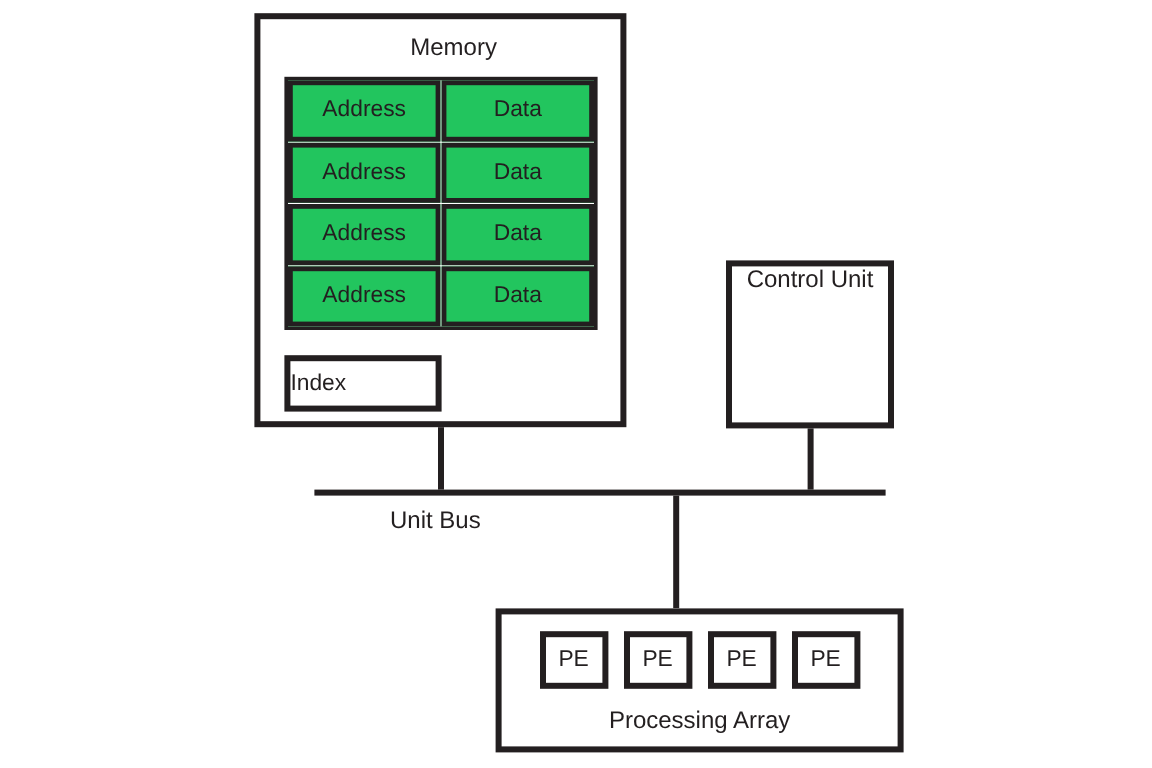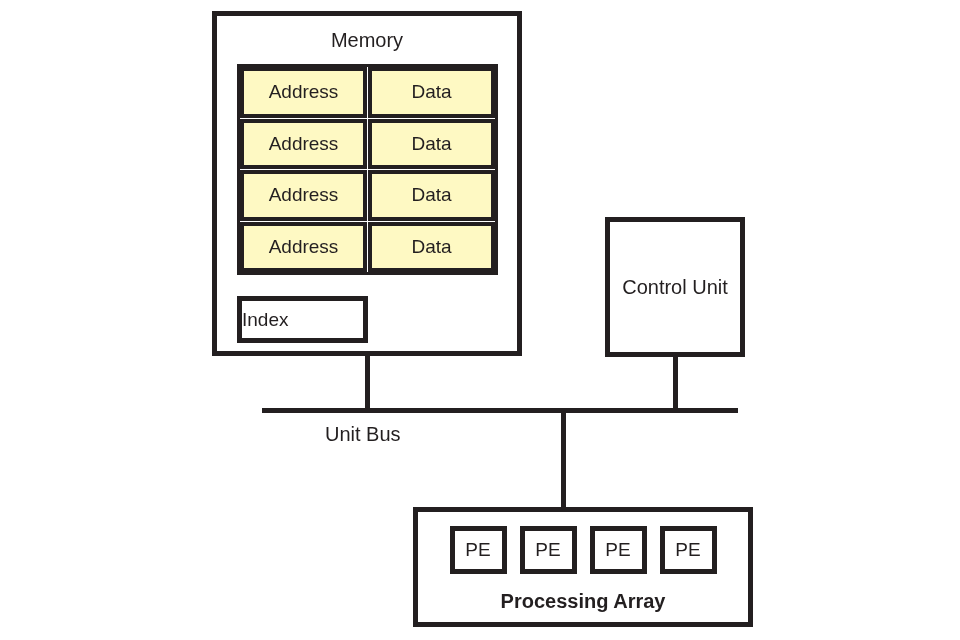--- a/index.html
+++ b/index.html
@@ -24,42 +24,42 @@
     position: absolute;
     left: 212px;
     top: 11px;
     width: 310px;
     height: 345px;
     border: 5px solid #231f20;
     background: #ffffff;
   }
   .memory-title {
     position: absolute;
-    left: 0;
+    left: 11px;
     top: 13px;
     width: 100%;
     text-align: center;
     font-size: 20px;
   }
   .mem-table {
     position: absolute;
     left: 20px;
     top: 48px;
     width: 261px;
     height: 211px;
     border: 3px solid #231f20;
     background: #ffffff;
     display: grid;
     grid-template-columns: 1fr 1fr;
     grid-auto-rows: 1fr;
     gap: 1px;
   }
   .mem-cell {
     border: 4px solid #231f20;
-    background: #fef9c3;
+    background: #22c55e;
     display: flex;
     align-items: center;
     justify-content: center;
   }
   .index-box {
     position: absolute;
     left: 20px;
     top: 280px;
     width: 131px;
     height: 47px;
@@ -73,21 +73,20 @@
   
   .control-box {
     position: absolute;
     left: 605px;
     top: 217px;
     width: 140px;
     height: 140px;
     border: 5px solid #231f20;
     background: #ffffff;
     display: flex;
-    align-items: center;
     justify-content: center;
     font-size: 20px;
   }
 
   
   .line {
     position: absolute;
     background: #231f20;
   }
   .bus-line {
@@ -150,21 +149,20 @@
     align-items: center;
     justify-content: center;
   }
   .array-label {
     position: absolute;
     left: 0;
     top: 78px;
     width: 100%;
     text-align: center;
     font-size: 20px;
-    font-weight: bold;
   }
 </style>
 </head>
 <body>
 
 <div class="canvas">
 
   <div class="memory-box">
     <div class="memory-title">Memory</div>
 

